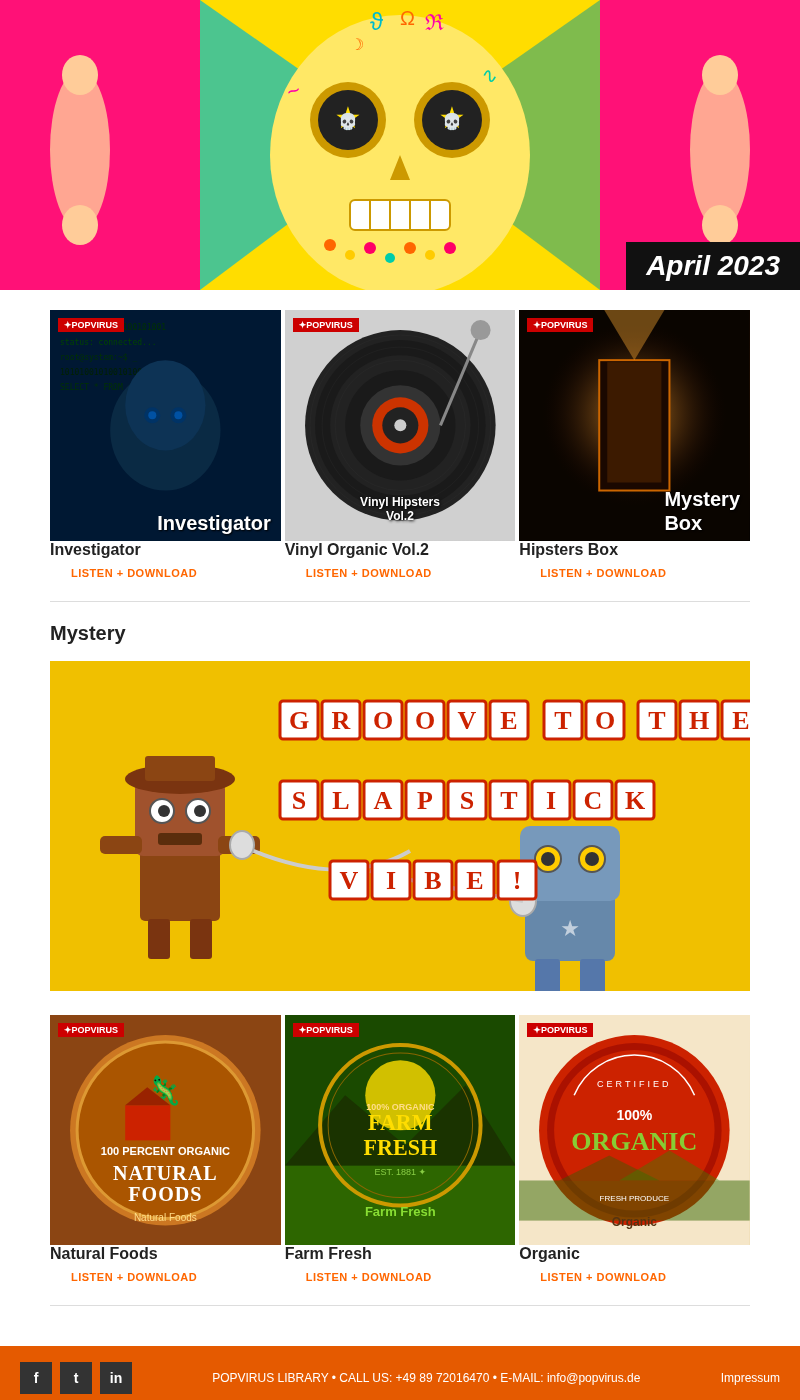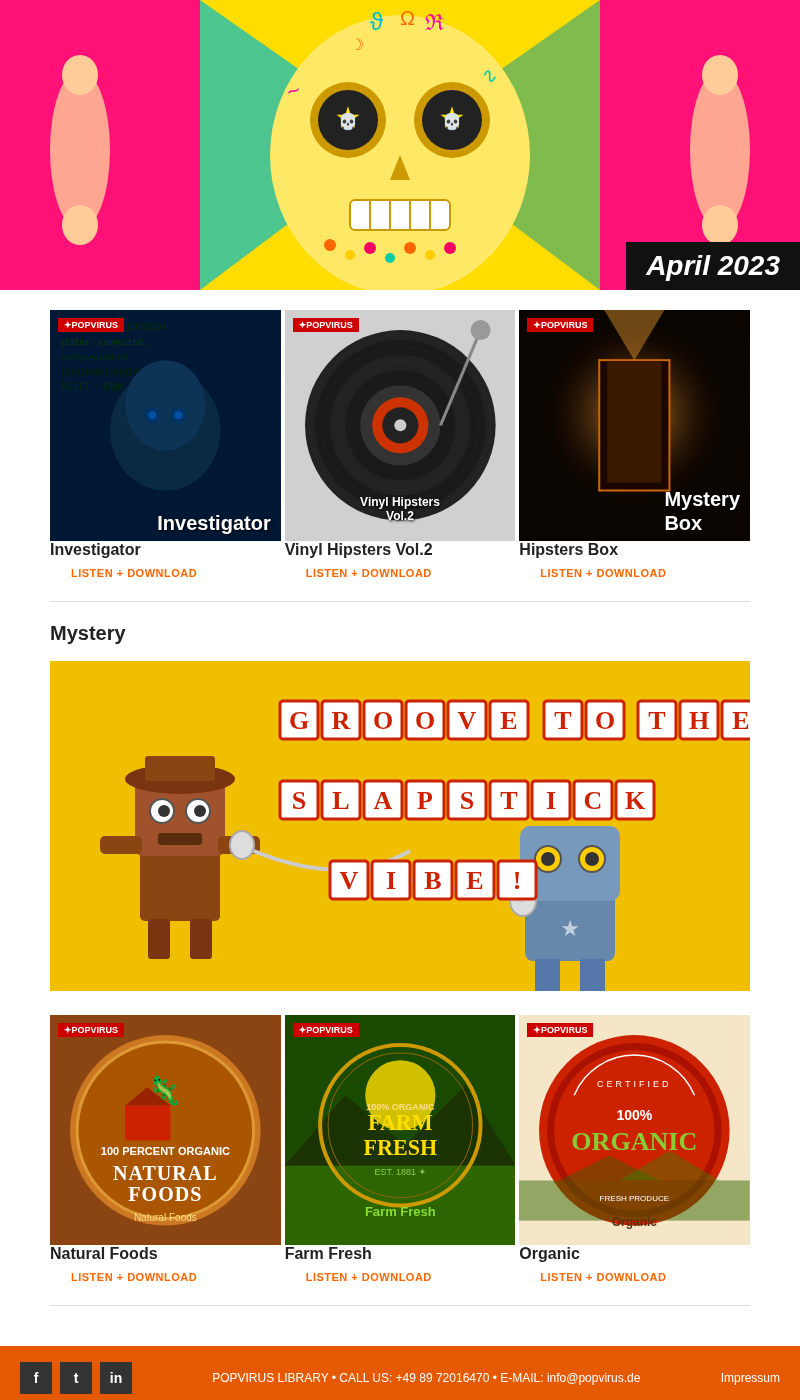--- a/index.html
+++ b/index.html
@@ -348,21 +348,21 @@
             <circle cx="115" cy="115" r="90" fill="none" stroke="#333" stroke-width="0.5" opacity="0.5"></circle>
             <circle cx="115" cy="115" r="78" fill="none" stroke="#333" stroke-width="0.5" opacity="0.5"></circle>
             <circle cx="115" cy="115" r="65" fill="none" stroke="#333" stroke-width="0.5" opacity="0.5"></circle>
 
             <line x1="195" y1="20" x2="155" y2="115" stroke="#888" stroke-width="3"></line>
             <circle cx="195" cy="20" r="10" fill="#999"></circle>
           </svg>
           <div class="cover-label-center">Vinyl Hipsters<br>Vol.2</div>
         </div>
       </div>
-      <div class="album-title">Vinyl Hipsters Vol.2</div>
+      <div class="album-title">Vinyl Organic Vol.2</div>
       <a class="listen-download">LISTEN + DOWNLOAD</a>
     </div>
 
     <div class="album-item">
       <div class="album-cover-box">
         <div class="album-cover-inner cover-mystery">
           <div class="pv-badge">✦POPVIRUS</div>
           <svg width="100%" height="100%" viewBox="0 0 230 230" style="position:absolute;top:0;left:0;">
             <rect width="230" height="230" fill="#0a0500"></rect>
 

